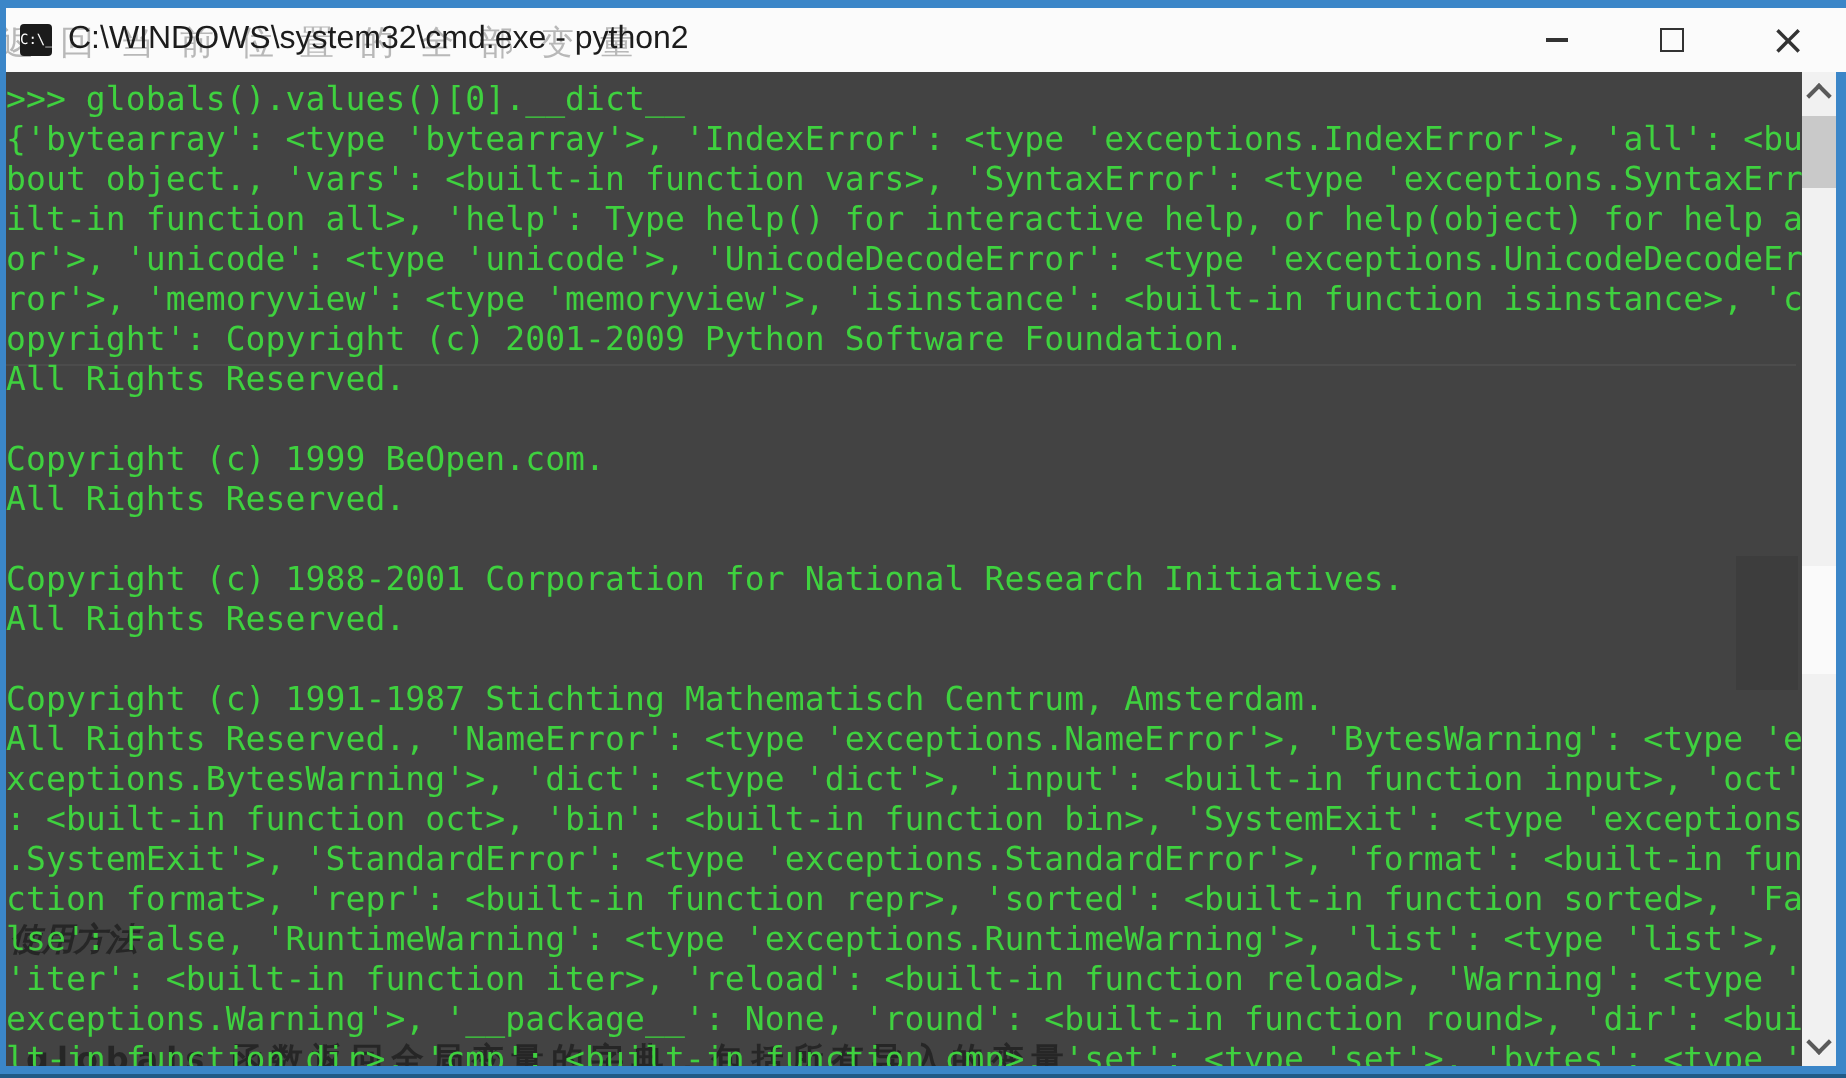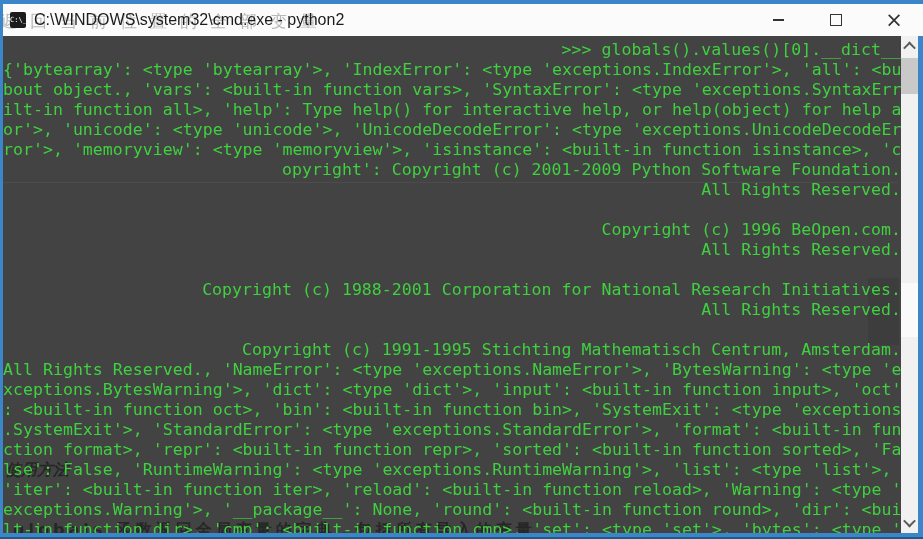--- a/index.html
+++ b/index.html
@@ -44,21 +44,21 @@
   .glyph-min{width:11px;height:1.5px;background:#333;}
   .glyph-max{width:10px;height:10px;border:1.5px solid #333;}
   .glyph-close{font-size:21px;color:#333;font-family:"DejaVu Sans",sans-serif;line-height:1;}
 
   
   .console{
     position:absolute;left:3px;top:36px;width:898px;height:503px;
     background:#434343;overflow:hidden;z-index:2;
   }
   .term{
-    position:absolute;left:0;top:4px;width:898px;z-index:2;text-align:right;
+    position:absolute;left:0;top:4px;width:898px;z-index:2;
   }
   .term-line{
     height:20px;line-height:20px;white-space:pre;overflow:hidden;
     font-family:"DejaVu Sans Mono",monospace;font-size:16.5px;
     color:#3fd13f;letter-spacing:0.05px;
   }
   
   .bleed-rect1{position:absolute;left:0;top:146px;width:895px;height:1px;background:rgba(255,255,255,0.05);z-index:1;}
   .bleed-rect2{position:absolute;left:865px;top:242px;width:31px;height:67px;background:rgba(0,0,0,0.08);z-index:1;}
   .bleed-mid{
@@ -116,27 +116,27 @@
     <div class="term">
         <div class="term-line">&gt;&gt;&gt; globals().values()[0].__dict__</div>
         <div class="term-line">{'bytearray': &lt;type 'bytearray'&gt;, 'IndexError': &lt;type 'exceptions.IndexError'&gt;, 'all': &lt;bu</div>
         <div class="term-line">bout object., 'vars': &lt;built-in function vars&gt;, 'SyntaxError': &lt;type 'exceptions.SyntaxErr</div>
         <div class="term-line">ilt-in function all&gt;, 'help': Type help() for interactive help, or help(object) for help a</div>
         <div class="term-line">or'&gt;, 'unicode': &lt;type 'unicode'&gt;, 'UnicodeDecodeError': &lt;type 'exceptions.UnicodeDecodeEr</div>
         <div class="term-line">ror'&gt;, 'memoryview': &lt;type 'memoryview'&gt;, 'isinstance': &lt;built-in function isinstance&gt;, 'c</div>
         <div class="term-line">opyright': Copyright (c) 2001-2009 Python Software Foundation.</div>
         <div class="term-line">All Rights Reserved.</div>
         <div class="term-line"></div>
-        <div class="term-line">Copyright (c) 1996 BeOpen.com.</div>
+        <div class="term-line">Copyright (c) 1999 BeOpen.com.</div>
         <div class="term-line">All Rights Reserved.</div>
         <div class="term-line"></div>
         <div class="term-line">Copyright (c) 1988-2001 Corporation for National Research Initiatives.</div>
         <div class="term-line">All Rights Reserved.</div>
         <div class="term-line"></div>
-        <div class="term-line">Copyright (c) 1991-1995 Stichting Mathematisch Centrum, Amsterdam.</div>
+        <div class="term-line">Copyright (c) 1991-1987 Stichting Mathematisch Centrum, Amsterdam.</div>
         <div class="term-line">All Rights Reserved., 'NameError': &lt;type 'exceptions.NameError'&gt;, 'BytesWarning': &lt;type 'e</div>
         <div class="term-line">xceptions.BytesWarning'&gt;, 'dict': &lt;type 'dict'&gt;, 'input': &lt;built-in function input&gt;, 'oct'</div>
         <div class="term-line">: &lt;built-in function oct&gt;, 'bin': &lt;built-in function bin&gt;, 'SystemExit': &lt;type 'exceptions</div>
         <div class="term-line">.SystemExit'&gt;, 'StandardError': &lt;type 'exceptions.StandardError'&gt;, 'format': &lt;built-in fun</div>
         <div class="term-line">ction format&gt;, 'repr': &lt;built-in function repr&gt;, 'sorted': &lt;built-in function sorted&gt;, 'Fa</div>
         <div class="term-line">lse': False, 'RuntimeWarning': &lt;type 'exceptions.RuntimeWarning'&gt;, 'list': &lt;type 'list'&gt;, </div>
         <div class="term-line">'iter': &lt;built-in function iter&gt;, 'reload': &lt;built-in function reload&gt;, 'Warning': &lt;type '</div>
         <div class="term-line">exceptions.Warning'&gt;, '__package__': None, 'round': &lt;built-in function round&gt;, 'dir': &lt;bui</div>
         <div class="term-line">lt-in function dir&gt;, 'cmp': &lt;built-in function cmp&gt;, 'set': &lt;type 'set'&gt;, 'bytes': &lt;type '</div>
       </div>

